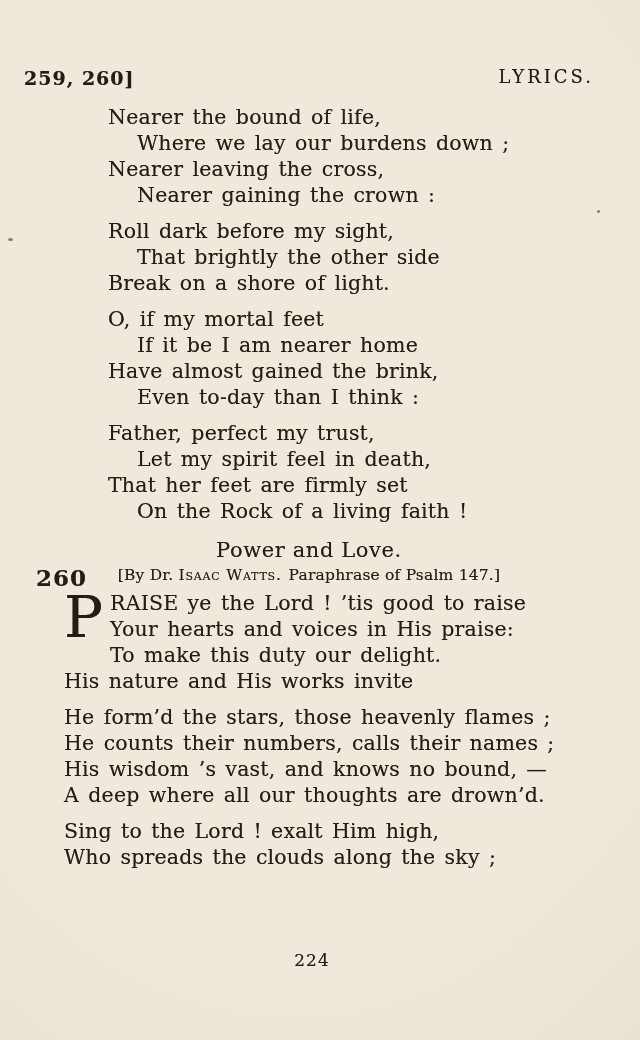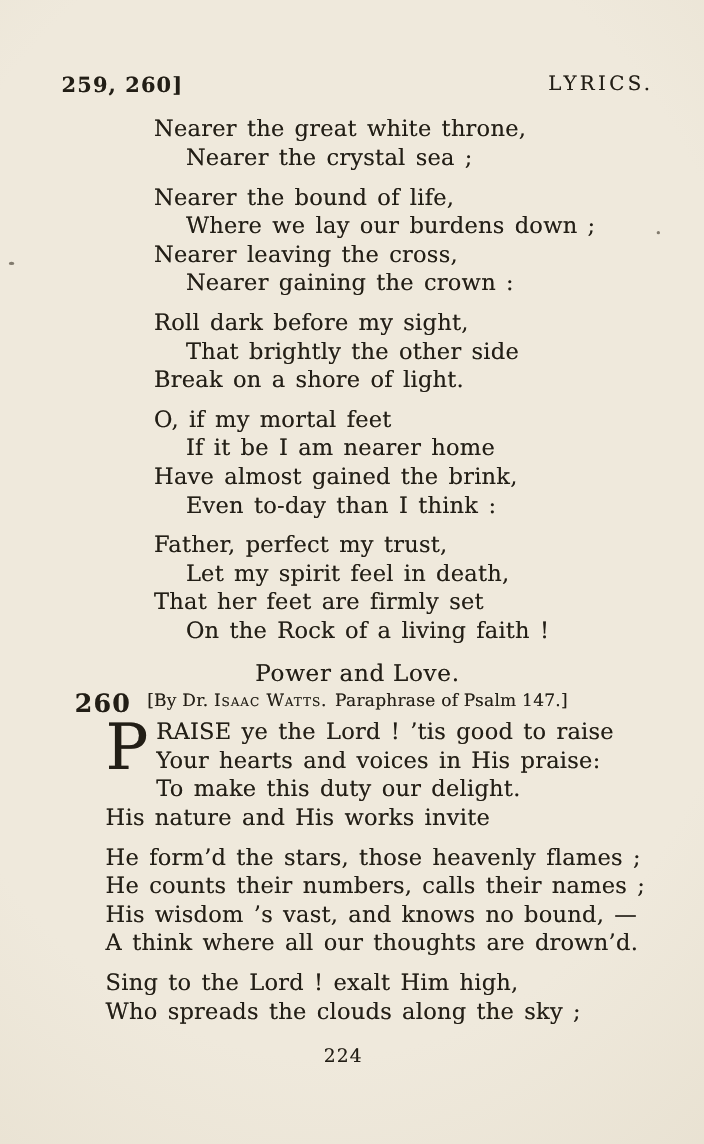--- a/index.html
+++ b/index.html
@@ -10,21 +10,21 @@
     background: #cfc8b6;
     overflow: hidden;
   }
   .page {
     position: relative;
     width: 640px; height: 1040px;
     background:
       radial-gradient(ellipse 130% 105% at 46% 42%,
         #efe9dc 48%, #e8e1d1 72%, #ddd6c3 90%, #c9c2ac 100%);
     color: #221e16;
-    padding: 66px 46px 0 56px;
+    padding: 66px 46px 0 24px;
     text-shadow: 0 0 0.5px rgba(38,30,18,0.55);
   }
   .header { position: relative; height: 26px; margin-bottom: 12px; }
   .hdr-left {
     position: absolute; left: 0; top: 1px;
     font-weight: bold; font-size: 19px; letter-spacing: 1px;
   }
   .hdr-center {
     display: block; text-align: right;
     font-size: 18px; letter-spacing: 3px;
@@ -94,24 +94,20 @@
 
 <div class="page">
 
   <div class="header">
     <span class="hdr-left">259, 260]</span>
     <span class="hdr-center">LYRICS.</span>
   </div>
 
   <div class="hymn259">
     <div class="stanza">
-      <div class="line">Nearer the great white throne,</div>
-      <div class="line">Nearer the crystal sea ;</div>
-    </div>
-    <div class="stanza">
       <div class="line">Nearer the bound of life,</div>
       <div class="line">Where we lay our burdens down ;</div>
       <div class="line">Nearer leaving the cross,</div>
       <div class="line">Nearer gaining the crown :</div>
     </div>
     <div class="stanza">
       <div class="line">Roll dark before my sight,</div>
       <div class="line">That brightly the other side</div>
       <div class="line">Break on a shore of light.</div>
     </div>
@@ -143,21 +139,21 @@
       <span class="dropcap">P</span>
       <div class="line">RAISE ye the Lord ! ’tis good to raise</div>
       <div class="line">Your hearts and voices in His praise:</div>
       <div class="line">To make this duty our delight.</div>
       <div class="line">His nature and His works invite</div>
     </div>
     <div class="stanza">
       <div class="line">He form’d the stars, those heavenly flames ;</div>
       <div class="line">He counts their numbers, calls their names ;</div>
       <div class="line">His wisdom ’s vast, and knows no bound, —</div>
-      <div class="line">A think where all our thoughts are drown’d.</div>
+      <div class="line">A deep where all our thoughts are drown’d.</div>
     </div>
     <div class="stanza">
       <div class="line">Sing to the Lord ! exalt Him high,</div>
       <div class="line">Who spreads the clouds along the sky ;</div>
     </div>
   </div>
 
   <div class="page-number">224</div>
 
   <div class="speck speck-1"></div>

